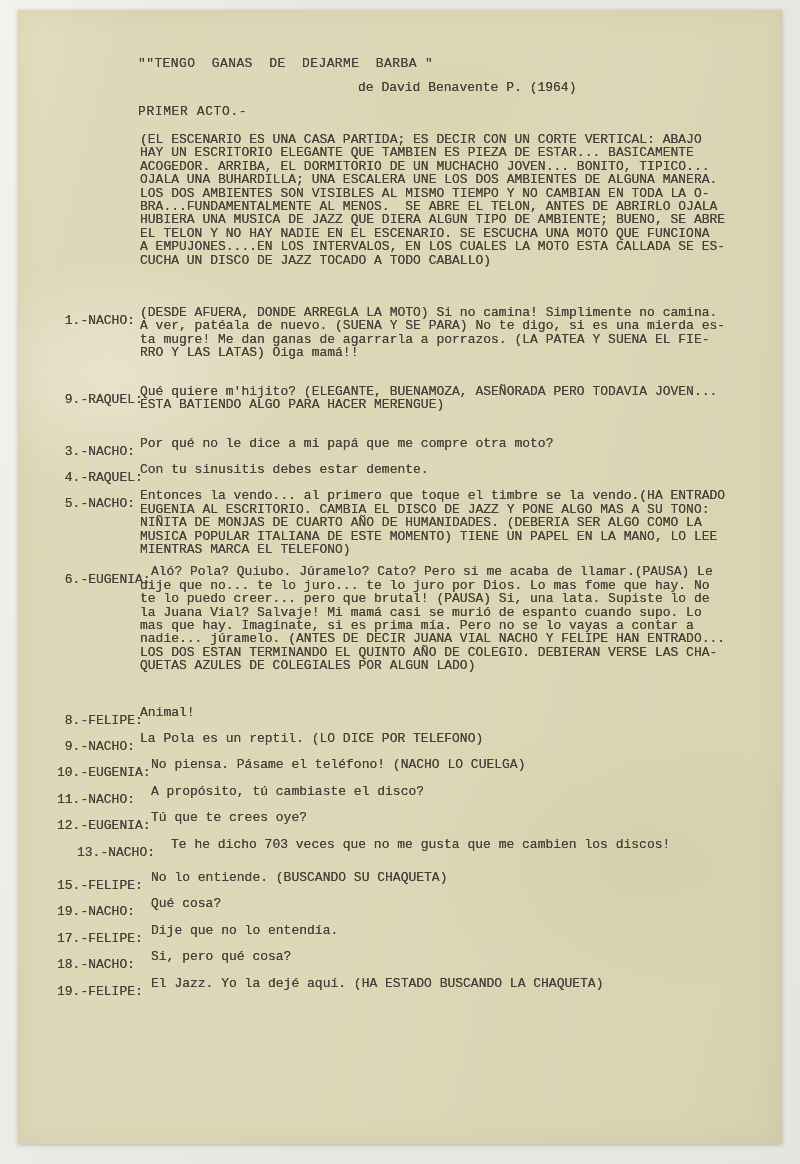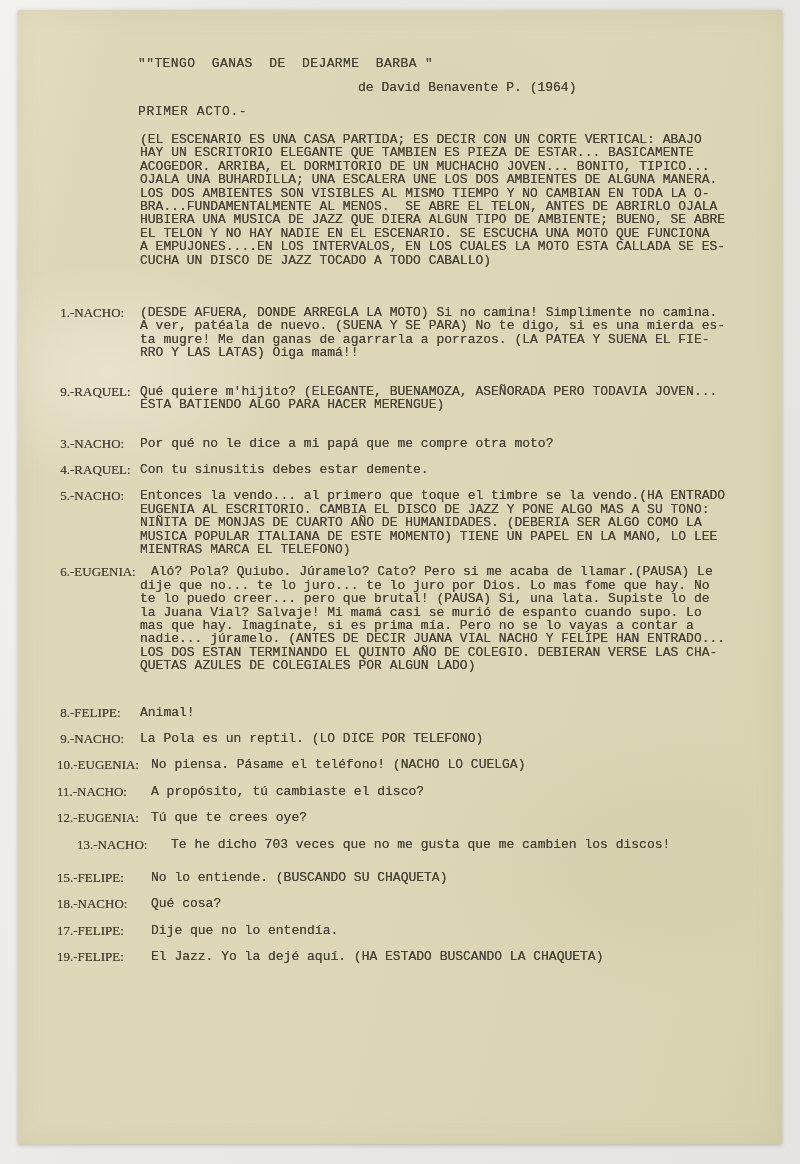--- a/index.html
+++ b/index.html
@@ -34,21 +34,21 @@
     font-size: 13px;
     line-height: 13.4px;
     text-shadow: 0 0 0.6px rgba(70,64,52,0.85);
   }
   .title      { margin-left: 120px; white-space: pre; letter-spacing: 0.4px; }
   .byline     { margin: 10.6px 0 0 340px; white-space: pre; }
   .act        { margin: 10.6px 0 0 120px; white-space: pre; letter-spacing: 0.6px; }
   .stage      { margin: 14.6px 0 0 122px; width: 612px; white-space: pre-wrap; }
   .dialogue   { margin-top: 39px; }
   .entry      { position: relative; padding-left: 122px; margin-bottom: 13px; }
-  .speaker    { position: absolute; left: 39px; top: 0; white-space: pre; font-family: Liberation Serif, serif; }
+  .speaker    { position: absolute; left: 39px; top: 8px; white-space: pre; }
   .text       { white-space: pre-wrap; width: 612px; }
   .ti .text   { text-indent: 11px; }
   .mb25       { margin-bottom: 25px; }
   .mb23       { margin-bottom: 9px; }
   .mb33       { margin-bottom: 33px; }
   .mb20       { margin-bottom: 20px; margin-left: 20px; }
 </style>
 </head>
 <body>
 
@@ -147,29 +147,33 @@
         <div class="text">Te he dicho 703 veces que no me gusta que me cambien los discos!</div>
       </div>
 
 
       <div class="entry ti">
         <span class="speaker">15.-FELIPE:</span>
         <div class="text">No lo entiende. (BUSCANDO SU CHAQUETA)</div>
       </div>
 
       <div class="entry ti">
-        <span class="speaker">18.-NACHO:</span>
+        <span class="speaker">19.-NACHO:</span>
         <div class="text">Qué cosa?</div>
       </div>
 
       <div class="entry ti">
         <span class="speaker">17.-FELIPE:</span>
         <div class="text">Dije que no lo entendía.</div>
       </div>
 
+      <div class="entry ti">
+        <span class="speaker">18.-NACHO:</span>
+        <div class="text">Si, pero qué cosa?</div>
+      </div>
 
       <div class="entry ti">
         <span class="speaker">19.-FELIPE:</span>
         <div class="text">El Jazz. Yo la dejé aquí. (HA ESTADO BUSCANDO LA CHAQUETA)</div>
       </div>
 
     </div>
   </div>
 </div>
 

